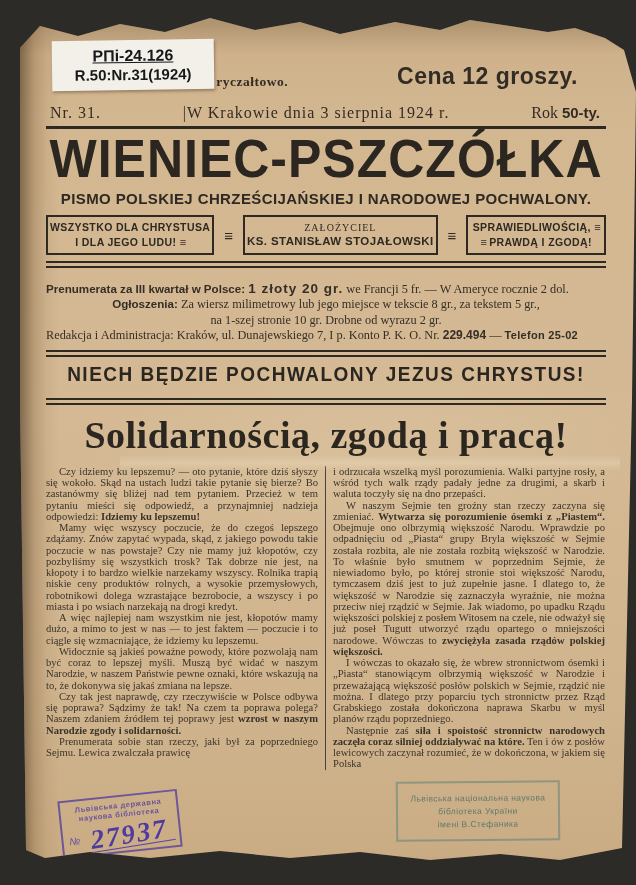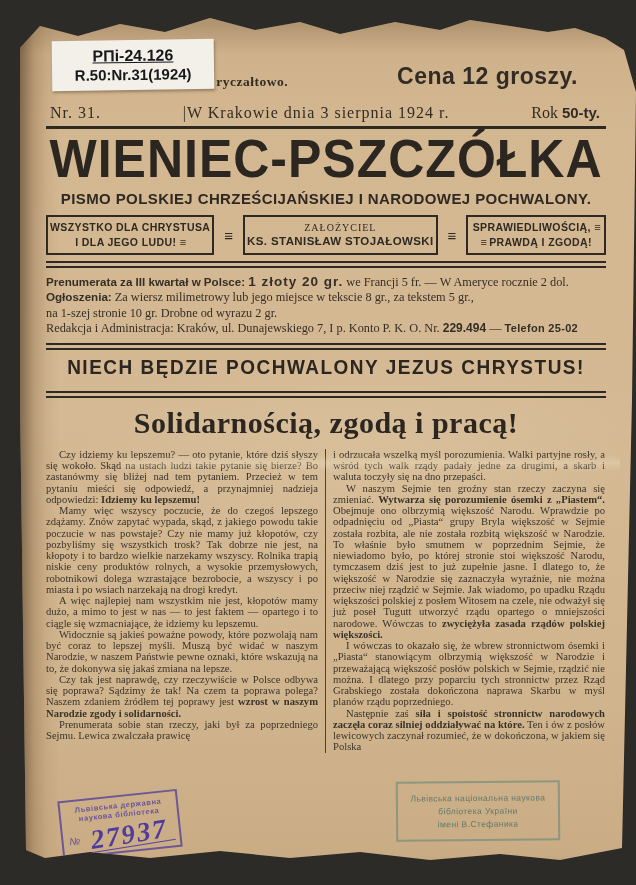--- a/index.html
+++ b/index.html
@@ -73,34 +73,34 @@
     border:2px solid #2e2922;flex:1;display:flex;flex-direction:column;
     justify-content:center;align-items:center;line-height:1.3;padding:2px 2px;
     font-family:"Liberation Sans",sans-serif;font-weight:bold;font-size:10.5px;
     letter-spacing:0.4px;color:#2e2922;text-align:center;white-space:nowrap;
   }
   .motto-box .founder-t{font-family:"Liberation Serif",serif;font-weight:normal;font-size:10px;letter-spacing:1px;}
   .motto-box .founder-n{font-size:11.5px;}
   .tick{font-size:11px;letter-spacing:-1px;}
   .connector{align-self:center;font-weight:bold;font-size:15px;color:#2e2922;font-family:"Liberation Sans",sans-serif;}
   .double-rule{border-top:2px solid #2e2922;border-bottom:2px solid #2e2922;height:3px;margin-top:6px;}
-  .imprint{margin-top:5px;font-size:12.3px;line-height:1.26;color:#352e26;}
+  .imprint{margin-top:12px;font-size:12.3px;line-height:1.26;color:#352e26;}
   .imprint .ln{white-space:nowrap;}
-  .imprint .c{}
+  .imprint .c{text-align:center;}
   .lbl{font-family:"Liberation Sans",sans-serif;font-weight:bold;font-size:11.6px;}
   .big-price{font-family:"Liberation Sans",sans-serif;font-weight:bold;font-size:13.5px;letter-spacing:1px;}
   .acct{font-family:"Liberation Sans",sans-serif;font-weight:bold;font-size:12px;}
   .phone{font-family:"Liberation Sans",sans-serif;font-weight:bold;font-size:11px;letter-spacing:0.3px;}
   .banner{
     font-family:"Liberation Sans",sans-serif;font-weight:bold;text-align:center;
     font-size:19px;letter-spacing:1.5px;padding:7px 0 6px;color:#2b2620;
     transform:scaleY(1.05);
   }
   .headline{
-    font-weight:bold;text-align:center;font-size:30px;margin:8px 0 0;color:#2b2620;
+    font-weight:bold;text-align:center;font-size:38px;margin:8px 0 0;color:#2b2620;
     letter-spacing:0.5px;
   }
   .columns{display:flex;margin-top:9px;}
   .col{width:272px;font-size:10.6px;line-height:11.25px;text-align:justify;color:#3a332a;}
   .col.left{padding-right:7px;}
   .col.right{border-left:1px solid #4a4237;padding-left:7px;}
   .col p{margin:0;}
   .col p.indent{text-indent:13px;}
   .col .b{font-weight:bold;}
   
@@ -194,21 +194,21 @@
       <div class="banner">NIECH BĘDZIE POCHWALONY JEZUS CHRYSTUS!</div>
 
       <div class="double-rule"></div>
 
       <div class="headline">Solidarnością, zgodą i pracą!</div>
 
       <div class="columns">
         <div class="col left">
             <p class="indent"><span>Czy idziemy ku lepszemu? — oto pytanie, które dziś słyszy się wokoło. Skąd na ustach ludzi takie pytanie się bierze? Bo zastanówmy się bliżej nad tem pytaniem. Przecież w tem pytaniu mieści się odpowiedź, a przynajmniej nadzieja odpowiedzi: </span><span class="b">Idziemy ku lepszemu!</span></p>
             <p class="indent"><span>Mamy więc wszyscy poczucie, że do czegoś lepszego zdążamy. Znów zapytać wypada, skąd, z jakiego powodu takie poczucie w nas powstaje? Czy nie mamy już kłopotów, czy pozbyliśmy się wszystkich trosk? Tak dobrze nie jest, na kłopoty i to bardzo wielkie narzekamy wszyscy. Rolnika trapią niskie ceny produktów rolnych, a wysokie przemysłowych, robotnikowi dolega wzrastające bezrobocie, a wszyscy i po miasta i po wsiach narzekają na drogi kredyt.</span></p>
-            <p class="indent"><span>A więc najlepiej nam wszystkim nie jest, kłopotów mamy dużo, a mimo to jest w nas — to jest faktem — opartego i to ciągle się wzmacniające, że idziemy ku lepszemu.</span></p>
+            <p class="indent"><span>A więc najlepiej nam wszystkim nie jest, kłopotów mamy dużo, a mimo to jest w nas — to jest faktem — poczucie i to ciągle się wzmacniające, że idziemy ku lepszemu.</span></p>
             <p class="indent"><span>Widocznie są jakieś poważne powody, które pozwolają nam być coraz to lepszej myśli. Muszą być widać w naszym Narodzie, w naszem Państwie pewne oznaki, które wskazują na to, że dokonywa się jakaś zmiana na lepsze.</span></p>
             <p class="indent"><span>Czy tak jest naprawdę, czy rzeczywiście w Polsce odbywa się poprawa? Sądzimy że tak! Na czem ta poprawa polega? Naszem zdaniem źródłem tej poprawy jest </span><span class="b">wzrost w naszym Narodzie zgody i solidarności.</span></p>
             <p class="indent"><span>Prenumerata sobie stan rzeczy, jaki był za poprzedniego Sejmu. Lewica zwalczała prawicę</span></p>
           </div>
         <div class="col right">
             <p class=""><span>i odrzucała wszelką myśl porozumienia. Walki partyjne rosły, a wśród tych walk rządy padały jedne za drugimi, a skarb i waluta toczyły się na dno przepaści.</span></p>
             <p class="indent"><span>W naszym Sejmie ten groźny stan rzeczy zaczyna się zmieniać. </span><span class="b">Wytwarza się porozumienie ósemki z „Piastem“.</span><span> Obejmuje ono olbrzymią większość Narodu. Wprawdzie po odpadnięciu od „Piasta“ grupy Bryla większość w Sejmie została rozbita, ale nie została rozbitą większość w Narodzie. To właśnie było smutnem w poprzednim Sejmie, że niewiadomo było, po której stronie stoi większość Narodu, tymczasem dziś jest to już zupełnie jasne. I dlatego to, że większość w Narodzie się zaznaczyła wyraźnie, nie można przeciw niej rządzić w Sejmie. Jak wiadomo, po upadku Rządu większości polskiej z posłem Witosem na czele, nie odważył się już poseł Tugutt utworzyć rządu opartego o mniejszości narodowe. Wówczas to </span><span class="b">zwyciężyła zasada rządów polskiej większości.</span></p>
             <p class="indent"><span>I wówczas to okazało się, że wbrew stronnictwom ósemki i „Piasta“ stanowiącym olbrzymią większość w Narodzie i przeważającą większość posłów polskich w Sejmie, rządzić nie można. I dlatego przy poparciu tych stronnictw przez Rząd Grabskiego została dokończona naprawa Skarbu w myśl planów rządu poprzedniego.</span></p>
             <p class="indent"><span>Następnie zaś </span><span class="b">siła i spoistość stronnictw narodowych zaczęła coraz silniej oddziaływać na które.</span><span> Ten i ów z posłów lewicowych zaczynał rozumieć, że w dokończona, w jakiem się Polska</span></p>
           </div>

